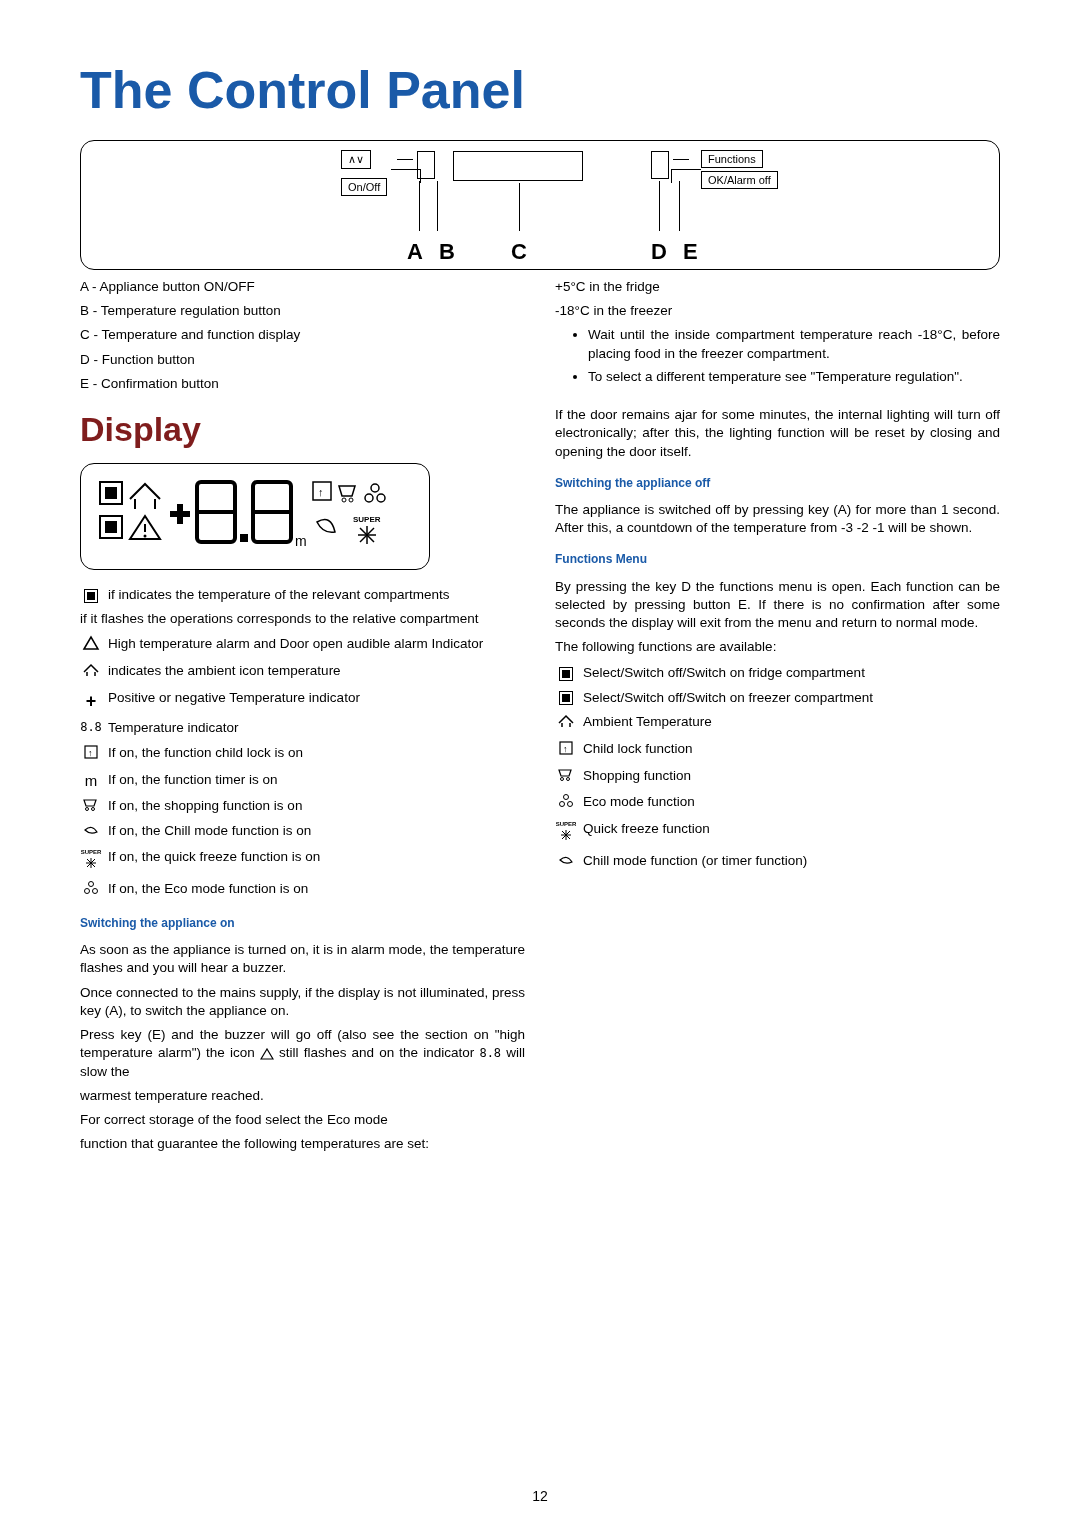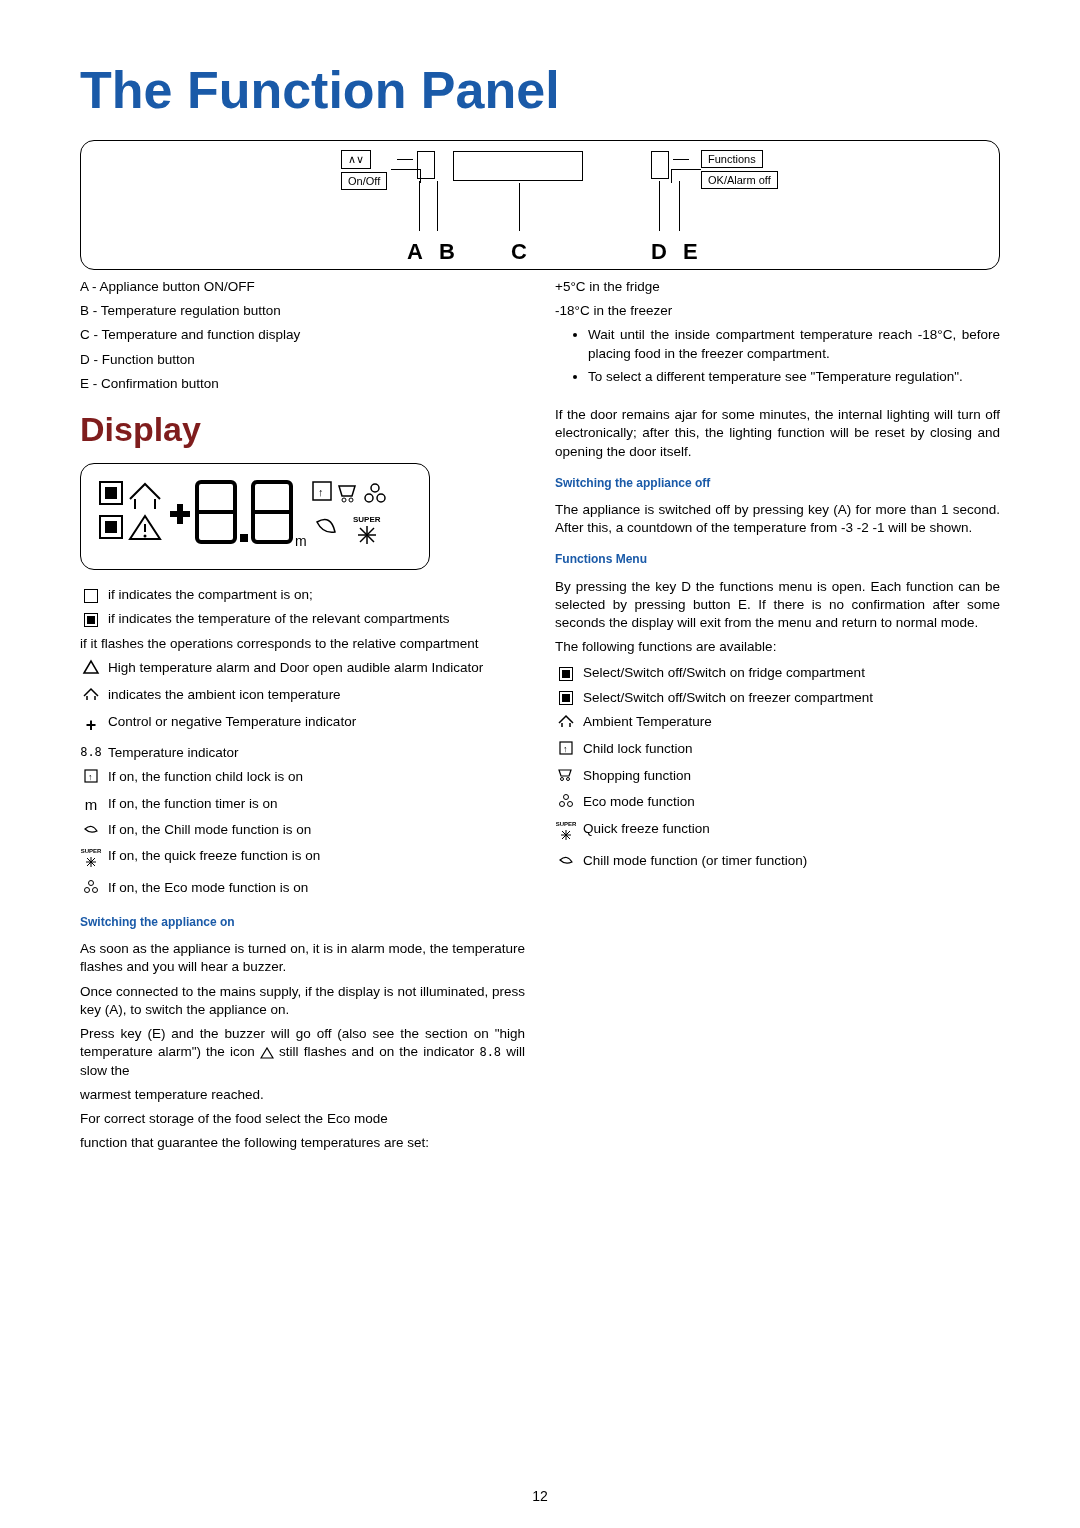--- a/index.html
+++ b/index.html
@@ -123,27 +123,27 @@
       font-weight: bold;
       font-size: 14px;
     }
     .seg7 {
       font-family: monospace;
     }
   </style>
 </head>
 <body>
 
-<h1 class="main-title">The Function Panel</h1>
+<h1 class="main-title">The Control Panel</h1>
 
 <div class="panel-diagram">
 
   <div class="panel-labels-block" style="left:260px;">
     <div><span class="label-box">∧∨</span></div>
-    <div style="margin-top:2px;"><span class="label-box">On/Off</span></div>
+    <div style="margin-top:8px;"><span class="label-box">On/Off</span></div>
   </div>
   <div style="position:absolute; left:316px; top:10px;">
     <span style="display:inline-block;width:16px;border-top:1px solid #000;vertical-align:top; margin-top:8px;"></span>
     <span class="btn-small"></span>
   </div>
   <div style="position:absolute; left:310px; top:28px;">
     <span style="display:inline-block;width:30px;height:14px;border-top:1px solid #000;border-right:1px solid #000;"></span>
   </div>
 
   <div style="position:absolute; left:372px; top:10px; width:130px; height:30px; border:1px solid #000;"></div>
@@ -228,24 +228,20 @@
           <line x1="272" y1="52" x2="272" y2="70"></line>
           <line x1="263" y1="61" x2="281" y2="61"></line>
           <line x1="265" y1="54" x2="279" y2="68"></line>
           <line x1="279" y1="54" x2="265" y2="68"></line>
         </g>
       </svg>
     </div>
 
     <div class="icon-list">
       <div class="item">
-          <span class="icon-slot"><span class="sq-outline"></span></span>
-          <span>if indicates the compartment is on;</span>
-        </div>
-      <div class="item">
           <span class="icon-slot"><span class="sq-fill"></span></span>
           <span style="text-align:justify;">if indicates the temperature of the relevant compartments</span>
         </div>
     </div>
     <p>if it flashes the operations corresponds to the relative compartment</p>
 
     <div class="icon-list">
       <div class="item">
           <span class="icon-slot"><svg width="18" height="16">
               <path d="M2 14 L9 2 L16 14 Z" fill="none" stroke="#000" stroke-width="1.5"></path>
@@ -253,36 +249,44 @@
           <span>High temperature alarm and Door open audible alarm Indicator</span>
         </div>
       <div class="item">
           <span class="icon-slot"><svg width="18" height="16">
               <path d="M2 10 L9 3 L16 10 M5 10 L5 14 M13 10 L13 14" fill="none" stroke="#000" stroke-width="1.5"></path>
             </svg></span>
           <span>indicates the ambient icon temperature</span>
         </div>
       <div class="item">
           <span class="icon-slot" style="font-size:18px;font-weight:bold;">+</span>
-          <span>Control or negative Temperature indicator</span>
+          <span>Positive or negative Temperature indicator</span>
         </div>
       <div class="item">
           <span class="icon-slot seg7" style="font-size:12px;">8.8</span>
           <span>Temperature indicator</span>
         </div>
       <div class="item">
           <span class="icon-slot"><svg width="16" height="16">
               <rect x="2" y="2" width="12" height="12" fill="none" stroke="#000" stroke-width="1.2"></rect>
               <text x="5" y="12" font-size="9">↑</text>
             </svg></span>
           <span>If on, the function child lock is on</span>
         </div>
       <div class="item">
           <span class="icon-slot" style="font-size:15px;">m</span>
           <span>If on, the function timer is on</span>
+        </div>
+      <div class="item">
+          <span class="icon-slot"><svg width="18" height="14">
+              <path d="M2 3 L14 3 L12 9 L4 9 Z" fill="none" stroke="#000" stroke-width="1.2"></path>
+              <circle cx="5" cy="12" r="1.5" fill="none" stroke="#000"></circle>
+              <circle cx="11" cy="12" r="1.5" fill="none" stroke="#000"></circle>
+            </svg></span>
+          <span>If on, the shopping function is on</span>
         </div>
       <div class="item">
           <span class="icon-slot"><svg width="16" height="14">
               <path d="M2 8 Q9 2 14 10 Q7 13 2 8 Z" fill="none" stroke="#000" stroke-width="1.2"></path>
             </svg></span>
           <span>If on, the Chill mode function is on</span>
         </div>
       <div class="item">
           <span class="icon-slot"><span style="font-size:6px;font-weight:bold; display:block;">SUPER</span><svg width="14" height="12">
               <g stroke="#000" stroke-width="1">

